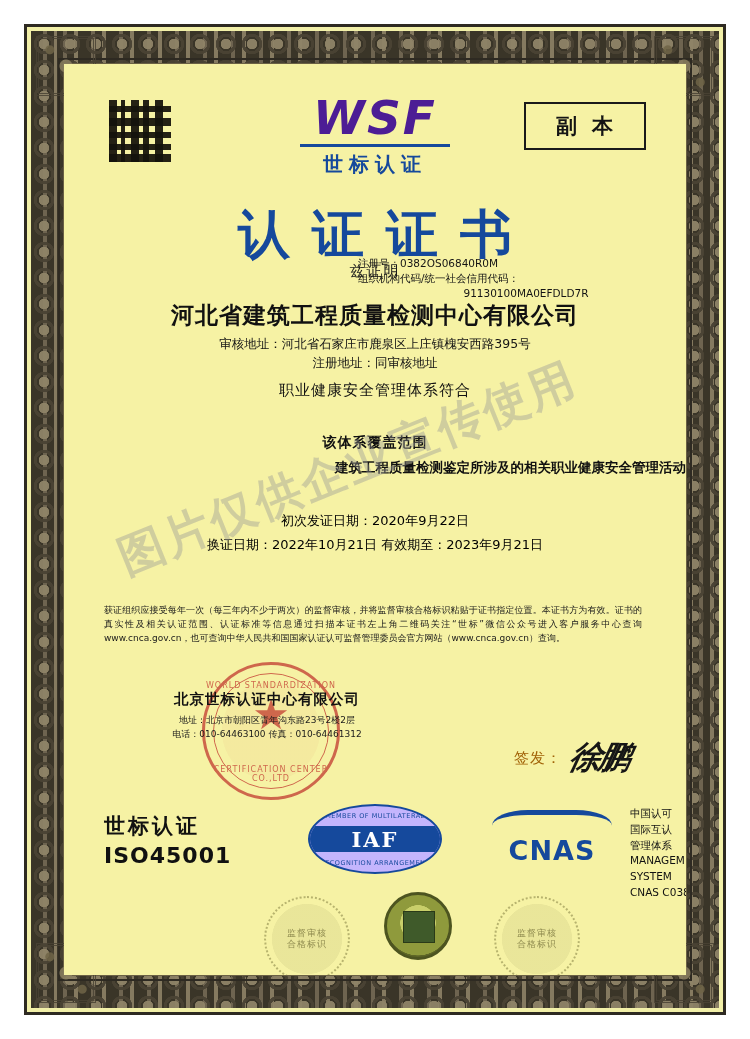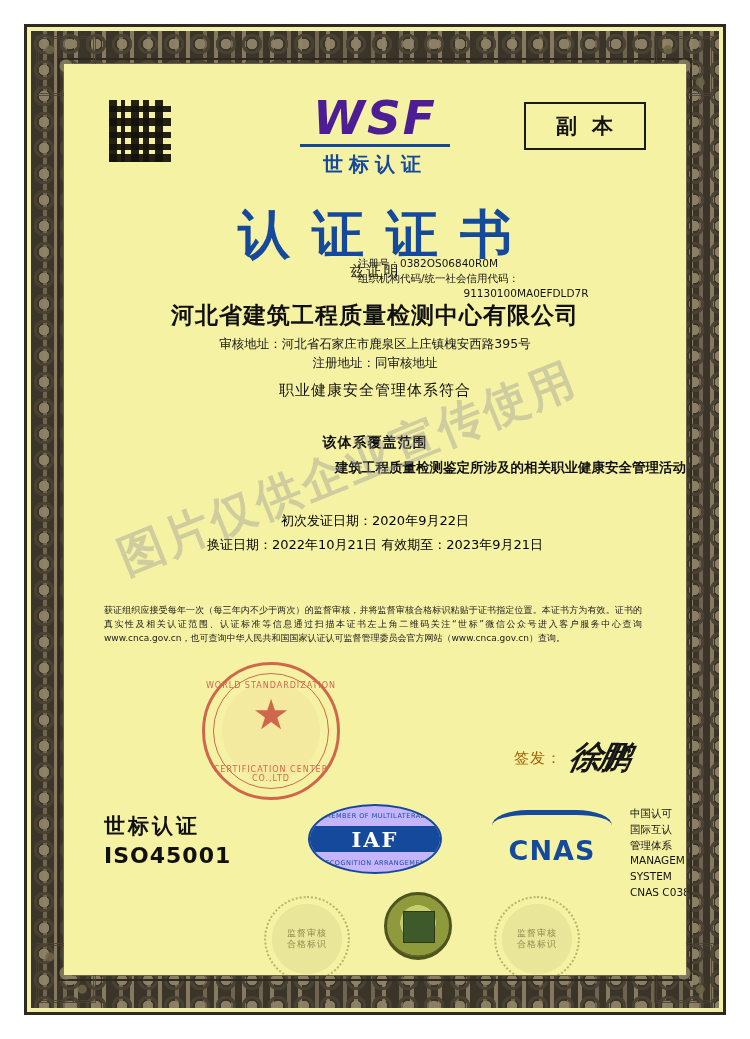--- a/index.html
+++ b/index.html
@@ -582,20 +582,25 @@
     <div class="fineprint">获证组织应接受每年一次（每三年内不少于两次）的监督审核，并将监督审核合格标识粘贴于证书指定位置。本证书方为有效。证书的真实性及相关认证范围、认证标准等信息通过扫描本证书左上角二维码关注“世标”微信公众号进入客户服务中心查询www.cnca.gov.cn，也可查询中华人民共和国国家认证认可监督管理委员会官方网站（www.cnca.gov.cn）查询。</div>
 
     <div class="seal">
       <div class="seal-text-top">WORLD STANDARDIZATION</div>
       <div class="seal-star">
           <span>★</span>
         </div>
       <div class="seal-text-bottom">CERTIFICATION CENTER CO.,LTD</div>
     </div>
 
+    <div class="issuer">
+      <div class="issuer-name">北京世标认证中心有限公司</div>
+      <div class="issuer-addr" style="white-space: pre-line;">地址：北京市朝阳区青年沟东路23号2楼2层
+电话：010-64463100 传真：010-64461312</div>
+    </div>
 
     <div class="sign-row">
       <div class="sign-label">签发：</div>
       <div class="sign-mark">徐鹏</div>
     </div>
 
     <div class="logos">
       <div class="logo-wsf">
         <div class="l1">世标认证</div>
         <div class="l2">ISO45001</div>

